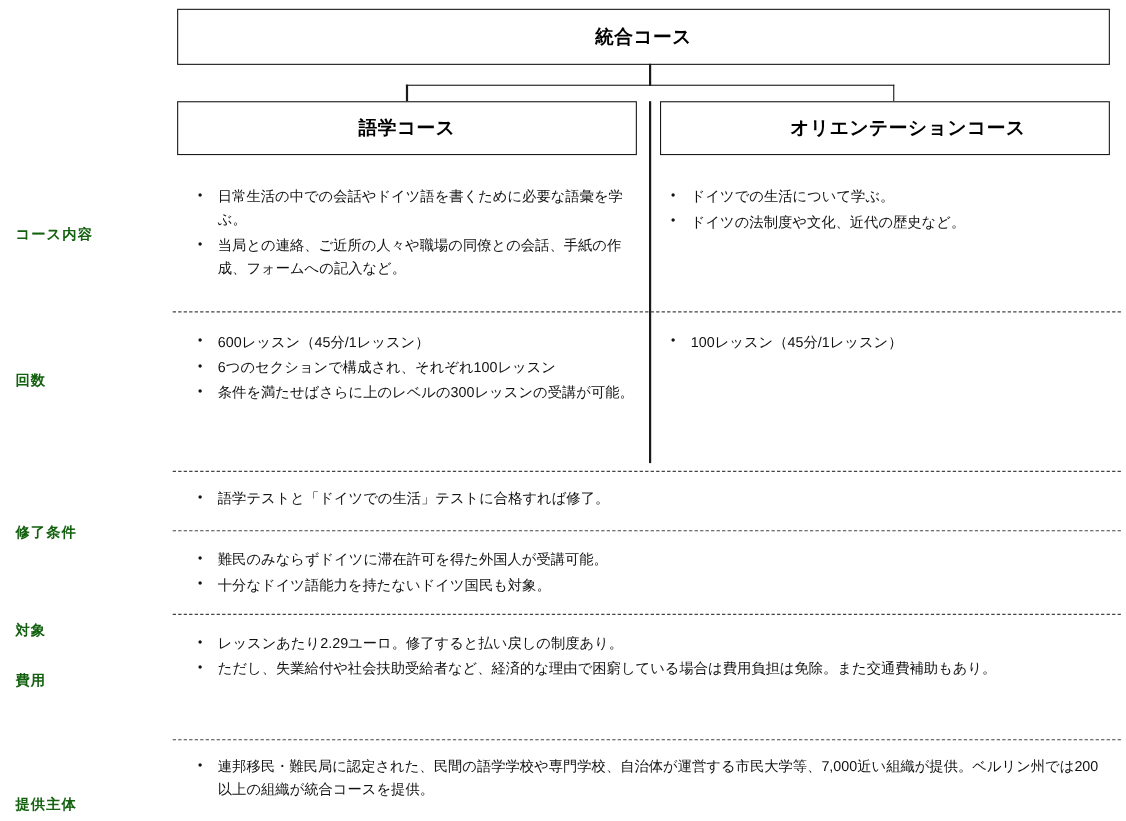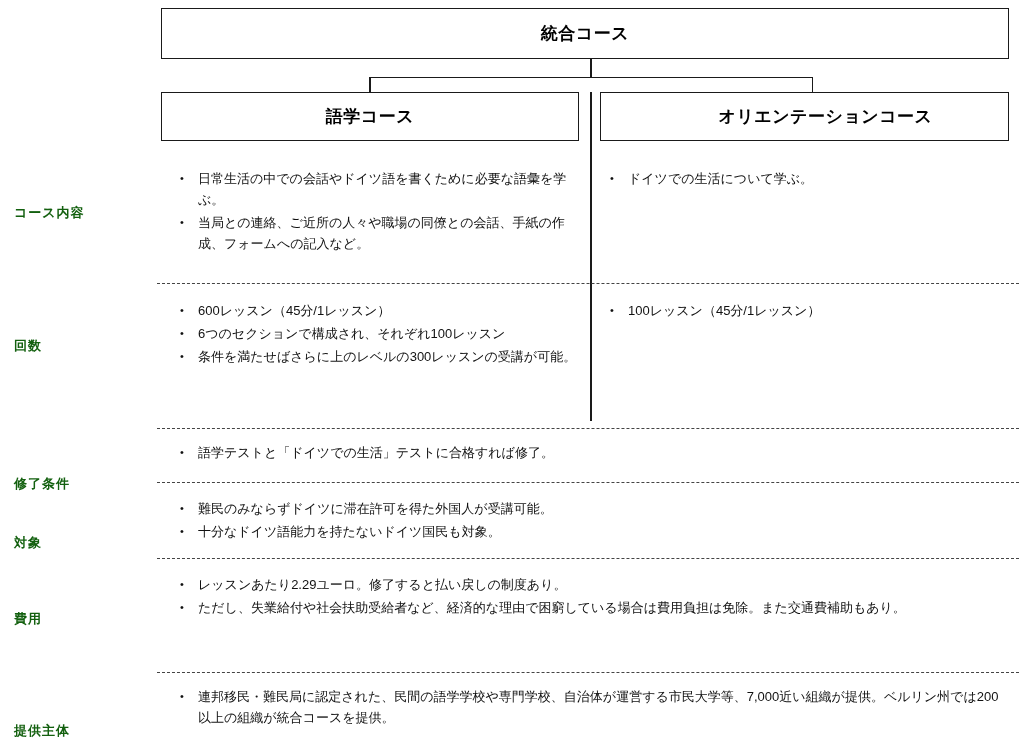--- a/index.html
+++ b/index.html
@@ -107,33 +107,34 @@
 
   <div class="dashrule" style="top:283px"></div>
   <div class="dashrule" style="top:428px"></div>
   <div class="dashrule" style="top:482px"></div>
   <div class="dashrule" style="top:558px"></div>
   <div class="dashrule" style="top:672px"></div>
 
   <div class="rowlabel" style="top:172px">コース内容</div>
   <div class="rowlabel" style="top:305px">回数</div>
   <div class="rowlabel" style="top:443px">修了条件</div>
-  <div class="rowlabel" style="top:502px">対象</div>
+  <div class="rowlabel" style="top:532px">対象</div>
   <div class="rowlabel" style="top:578px">費用</div>
   <div class="rowlabel" style="top:690px">提供主体</div>
 
   <div class="cell left-col" style="top:168px">
     <ul class="bullets">
       <li>日常生活の中での会話やドイツ語を書くために必要な語彙を学ぶ。</li>
       <li>当局との連絡、ご近所の人々や職場の同僚との会話、手紙の作成、フォームへの記入など。</li>
     </ul>
   </div>
   <div class="cell right-col" style="top:168px">
     <ul class="bullets">
       <li>ドイツでの生活について学ぶ。</li>
+      <li>ドイツの法制度や文化、近代の歴史など。</li>
     </ul>
   </div>
 
   <div class="cell left-col" style="top:300px">
     <ul class="bullets">
       <li>600レッスン（45分/1レッスン）</li>
       <li>6つのセクションで構成され、それぞれ100レッスン</li>
       <li>条件を満たせばさらに上のレベルの300レッスンの受講が可能。</li>
     </ul>
   </div>

